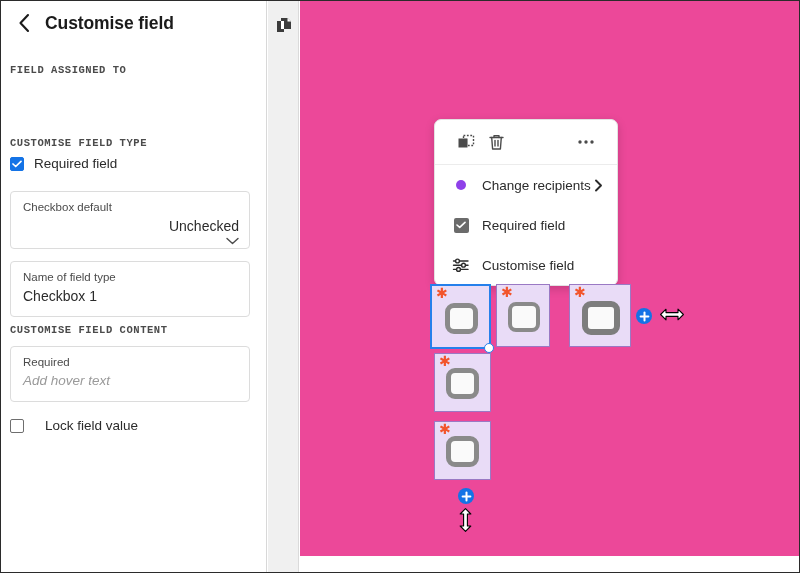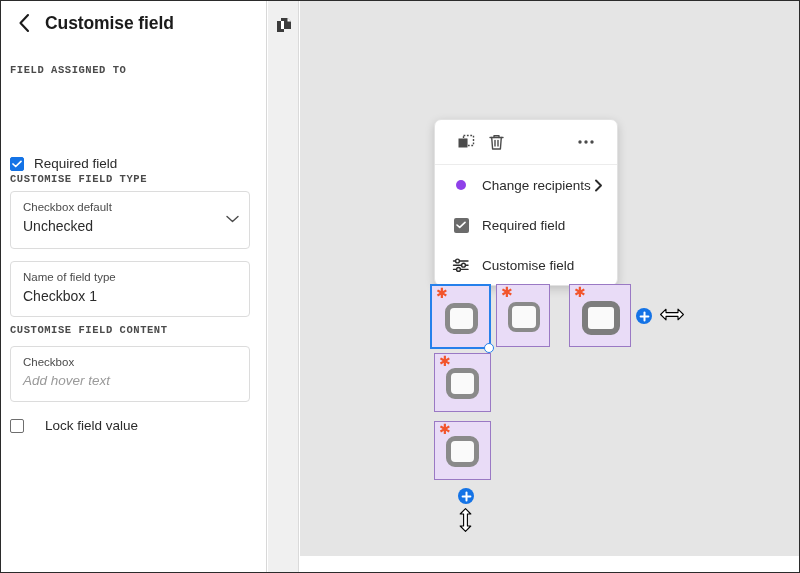--- a/index.html
+++ b/index.html
@@ -52,21 +52,21 @@
   .section-label {
     font-size: 10.5px;
     font-weight: bold;
     letter-spacing: 0.55px;
     color: #4b4b4b;
     padding: 0 0 0 9px;
     text-transform: uppercase;
     font-family: Liberation Mono, monospace;
   }
   .lbl-assigned { position: absolute; top: 63px; left: 0; }
-  .lbl-type     { position: absolute; top: 136px; left: 0; margin-top: 36px; }
+  .lbl-type     { position: absolute; top: 136px; left: 0; }
   .lbl-content  { position: absolute; top: 323px; left: 0; }
 
   .select-box {
     position: absolute;
     left: 9px;
     width: 240px;
     box-sizing: border-box;
     border: 1px solid #d3d3d3;
     border-radius: 4px;
     background: #ffffff;
@@ -143,21 +143,21 @@
     font-size: 14px;
     color: #2b2b2b;
     line-height: 22px;
   }
   .field-value.placeholder {
     color: #9a9a9a;
     font-style: italic;
     font-size: 13.5px;
   }
   .fb-default .row {
-    display: flex; align-items: flex-start; justify-content: space-between;
+    display: flex; align-items: flex-end; justify-content: space-between; flex-direction: column;
   }
   .fb-default .chev { margin-bottom: 6px; }
 
   
   .strip {
     position: absolute;
     left: 267px; top: 0;
     width: 31px;
     height: 571px;
     background: #f0f0f0;
@@ -171,21 +171,21 @@
     display: flex; align-items: center; justify-content: center;
     cursor: pointer;
   }
 
   
   .canvas {
     position: absolute;
     left: 299px; top: 0;
     width: 499px;
     height: 555px;
-    background: #e5e5e5;
+    background: #ec4899;
   }
 
   
   .ctx-menu {
     position: absolute;
     left: 134px; top: 118px;
     width: 184px;
     background: #ffffff;
     border: 1px solid #e2e2e2;
     border-radius: 7px;
@@ -323,21 +323,21 @@
     </div>
 
     <div class="field-box fb-name">
       <div class="field-label">Name of field type</div>
       <div class="field-value">Checkbox 1</div>
     </div>
 
     <div class="section-label lbl-content">CUSTOMISE FIELD CONTENT</div>
 
     <div class="field-box fb-tooltip">
-      <div class="field-label">Checkbox</div>
+      <div class="field-label">Required</div>
       <div class="field-value placeholder">Add hover text</div>
     </div>
 
     <div class="checkrow lock">
       <span class="cb empty"></span>
       <span class="checkrow-label">Lock field value</span>
     </div>
   </div>
 
   <div class="strip">

